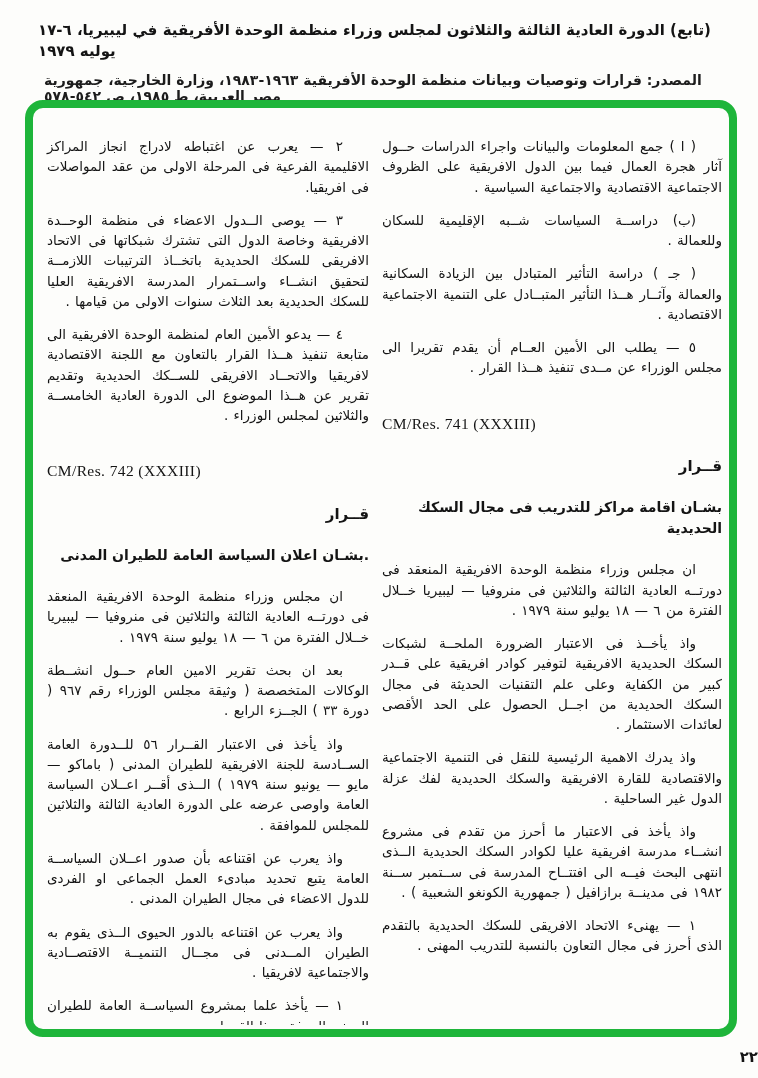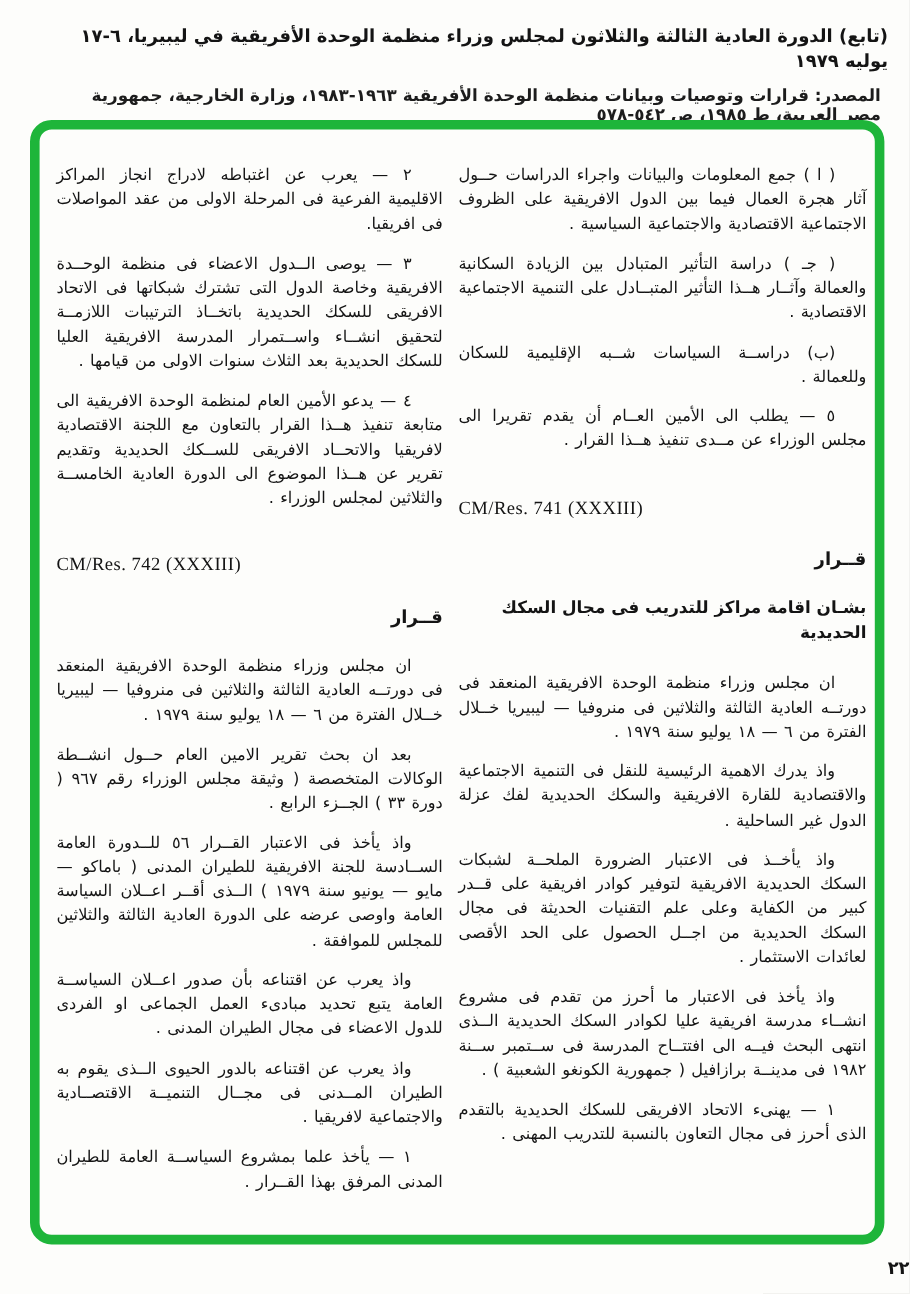--- a/index.html
+++ b/index.html
@@ -7,21 +7,21 @@
   .page {
     position:relative;
     width:758px; height:1078px;
     margin:0 auto;
     background:#fdfdfb;
     color:#141414;
     font-family:"DejaVu Sans", sans-serif;
     overflow:hidden;
   }
   
-  .hdr { position:absolute; top:20px; right:0; left:0; text-align:right; direction:rtl;padding-left:20px; }
+  .hdr { position:absolute; top:20px; right:0; left:0; text-align:left; direction:rtl;padding-left:20px; }
   .hdr-title { font-size:15px; font-weight:bold; letter-spacing:0; line-height:1.4; padding:0 18px; }
   .hdr-source { margin-top:10px; font-size:14px; font-weight:bold; color:#1c1c1c; padding:0 24px; }
   
   .frame {
     position:absolute; left:25px; top:100px;
     width:712px; height:937px;
     border:8px solid var(--frame-color,#1eb53a);
     border-radius:18px;
     background:transparent;
   }
@@ -77,39 +77,40 @@
     <div class="hdr-title">(تابع) الدورة العادية الثالثة والثلاثون لمجلس وزراء منظمة الوحدة الأفريقية في ليبيريا، ٦-١٧ يوليه ١٩٧٩</div>
     <div class="hdr-source">المصدر: قرارات وتوصيات وبيانات منظمة الوحدة الأفريقية ١٩٦٣-١٩٨٣، وزارة الخارجية، جمهورية مصر العربية، ط ١٩٨٥، ص ٥٤٢-٥٧٨</div>
   </div>
 
   <div class="frame"></div>
 
   <div class="content">
 
     <div class="col col-right">
       <p class="para">( ا ) جمع المعلومات والبيانات واجراء الدراسات حــول آثار هجرة العمال فيما بين الدول الافريقية على الظروف الاجتماعية الاقتصادية والاجتماعية السياسية .</p>
+      <p class="para">(ب) دراســة السياسات شــبه الإقليمية للسكان وللعمالة .</p>
       <p class="para">( جـ ) دراسة التأثير المتبادل بين الزيادة السكانية والعمالة وآثــار هــذا التأثير المتبــادل على التنمية الاجتماعية الاقتصادية .</p>
-      <p class="para">(ب) دراســة السياسات شــبه الإقليمية للسكان وللعمالة .</p>
       <p class="para">٥ — يطلب الى الأمين العــام أن يقدم تقريرا الى مجلس الوزراء عن مــدى تنفيذ هــذا القرار .</p>
       <p class="res">CM/Res. 741 (XXXIII)</p>
       <p class="qarar">قــرار</p>
       <p class="subject">بشـان اقامة مراكز للتدريب فى مجال السكك الحديدية</p>
       <p class="para">ان مجلس وزراء منظمة الوحدة الافريقية المنعقد فى دورتــه العادية الثالثة والثلاثين فى منروفيا — ليبيريا خــلال الفترة من ٦ — ١٨ يوليو سنة ١٩٧٩ .</p>
+      <p class="para">واذ يأخــذ فى الاعتبار الضرورة الملحــة لشبكات السكك الحديدية الافريقية لتوفير كوادر افريقية على قــدر كبير من الكفاية وعلى علم التقنيات الحديثة فى مجال السكك الحديدية من اجــل الحصول على الحد الأقصى لعائدات الاستثمار .</p>
       <p class="para">واذ يدرك الاهمية الرئيسية للنقل فى التنمية الاجتماعية والاقتصادية للقارة الافريقية والسكك الحديدية لفك عزلة الدول غير الساحلية .</p>
-      <p class="para">واذ يأخــذ فى الاعتبار الضرورة الملحــة لشبكات السكك الحديدية الافريقية لتوفير كوادر افريقية على قــدر كبير من الكفاية وعلى علم التقنيات الحديثة فى مجال السكك الحديدية من اجــل الحصول على الحد الأقصى لعائدات الاستثمار .</p>
       <p class="para">واذ يأخذ فى الاعتبار ما أحرز من تقدم فى مشروع انشــاء مدرسة افريقية عليا لكوادر السكك الحديدية الــذى انتهى البحث فيــه الى افتتــاح المدرسة فى ســتمبر ســنة ١٩٨٢ فى مدينــة برازافيل ( جمهورية الكونغو الشعبية ) .</p>
       <p class="para">١ — يهنىء الاتحاد الافريقى للسكك الحديدية بالتقدم الذى أحرز فى مجال التعاون بالنسبة للتدريب المهنى .</p>
     </div>
 
     <div class="col col-left">
       <p class="para">٢ — يعرب عن اغتباطه لادراج انجاز المراكز الاقليمية الفرعية فى المرحلة الاولى من عقد المواصلات فى افريقيا.</p>
       <p class="para">٣ — يوصى الــدول الاعضاء فى منظمة الوحــدة الافريقية وخاصة الدول التى تشترك شبكاتها فى الاتحاد الافريقى للسكك الحديدية باتخــاذ الترتيبات اللازمــة لتحقيق انشــاء واســتمرار المدرسة الافريقية العليا للسكك الحديدية بعد الثلاث سنوات الاولى من قيامها .</p>
       <p class="para">٤ — يدعو الأمين العام لمنظمة الوحدة الافريقية الى متابعة تنفيذ هــذا القرار بالتعاون مع اللجنة الاقتصادية لافريقيا والاتحــاد الافريقى للســكك الحديدية وتقديم تقرير عن هــذا الموضوع الى الدورة العادية الخامســة والثلاثين لمجلس الوزراء .</p>
       <p class="res">CM/Res. 742 (XXXIII)</p>
       <p class="qarar">قــرار</p>
+      <p class="subject">.بشـان اعلان السياسة العامة للطيران المدنى</p>
       <p class="para">ان مجلس وزراء منظمة الوحدة الافريقية المنعقد فى دورتــه العادية الثالثة والثلاثين فى منروفيا — ليبيريا خــلال الفترة من ٦ — ١٨ يوليو سنة ١٩٧٩ .</p>
       <p class="para">بعد ان بحث تقرير الامين العام حــول انشــطة الوكالات المتخصصة ( وثيقة مجلس الوزراء رقم ٩٦٧ ( دورة ٣٣ ) الجــزء الرابع .</p>
       <p class="para">واذ يأخذ فى الاعتبار القــرار ٥٦ للــدورة العامة الســادسة للجنة الافريقية للطيران المدنى ( باماكو — مايو — يونيو سنة ١٩٧٩ ) الــذى أقــر اعــلان السياسة العامة واوصى عرضه على الدورة العادية الثالثة والثلاثين للمجلس للموافقة .</p>
       <p class="para">واذ يعرب عن اقتناعه بأن صدور اعــلان السياســة العامة يتبع تحديد مبادىء العمل الجماعى او الفردى للدول الاعضاء فى مجال الطيران المدنى .</p>
       <p class="para">واذ يعرب عن اقتناعه بالدور الحيوى الــذى يقوم به الطيران المــدنى فى مجــال التنميــة الاقتصــادية والاجتماعية لافريقيا .</p>
       <p class="para">١ — يأخذ علما بمشروع السياســة العامة للطيران المدنى المرفق بهذا القــرار .</p>
 
     </div>
 
   </div>

